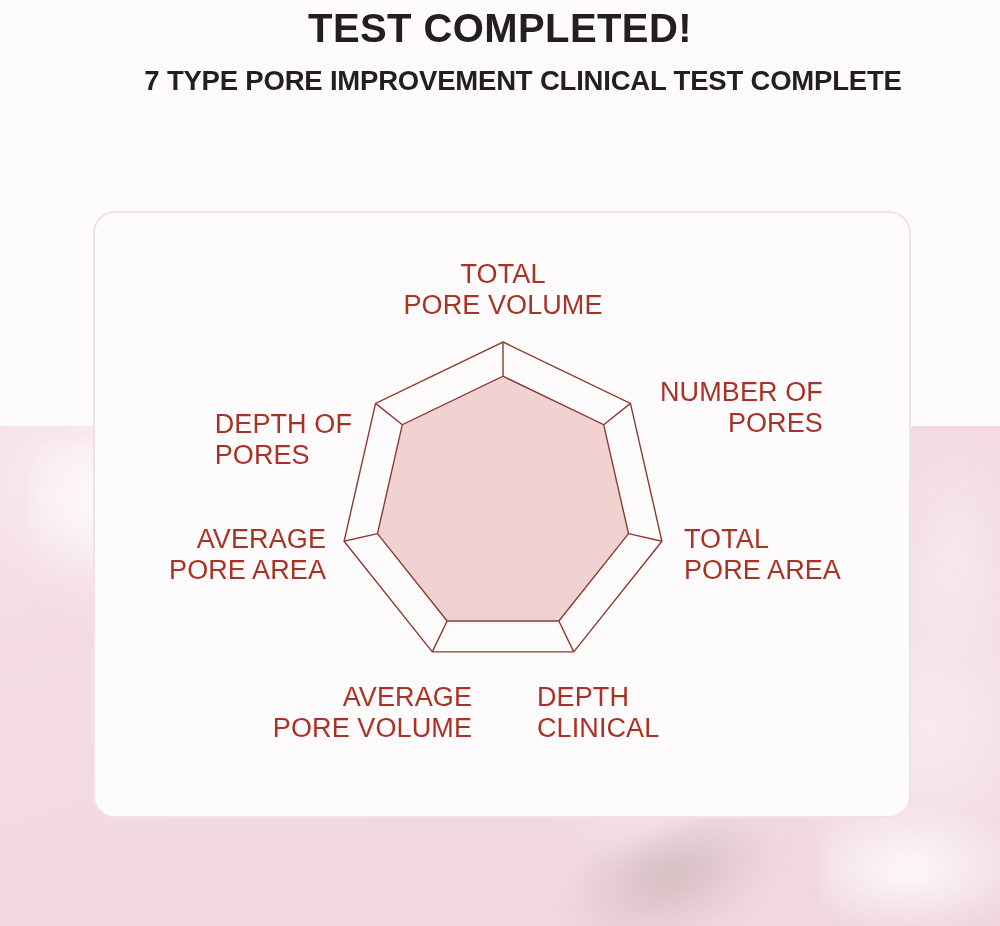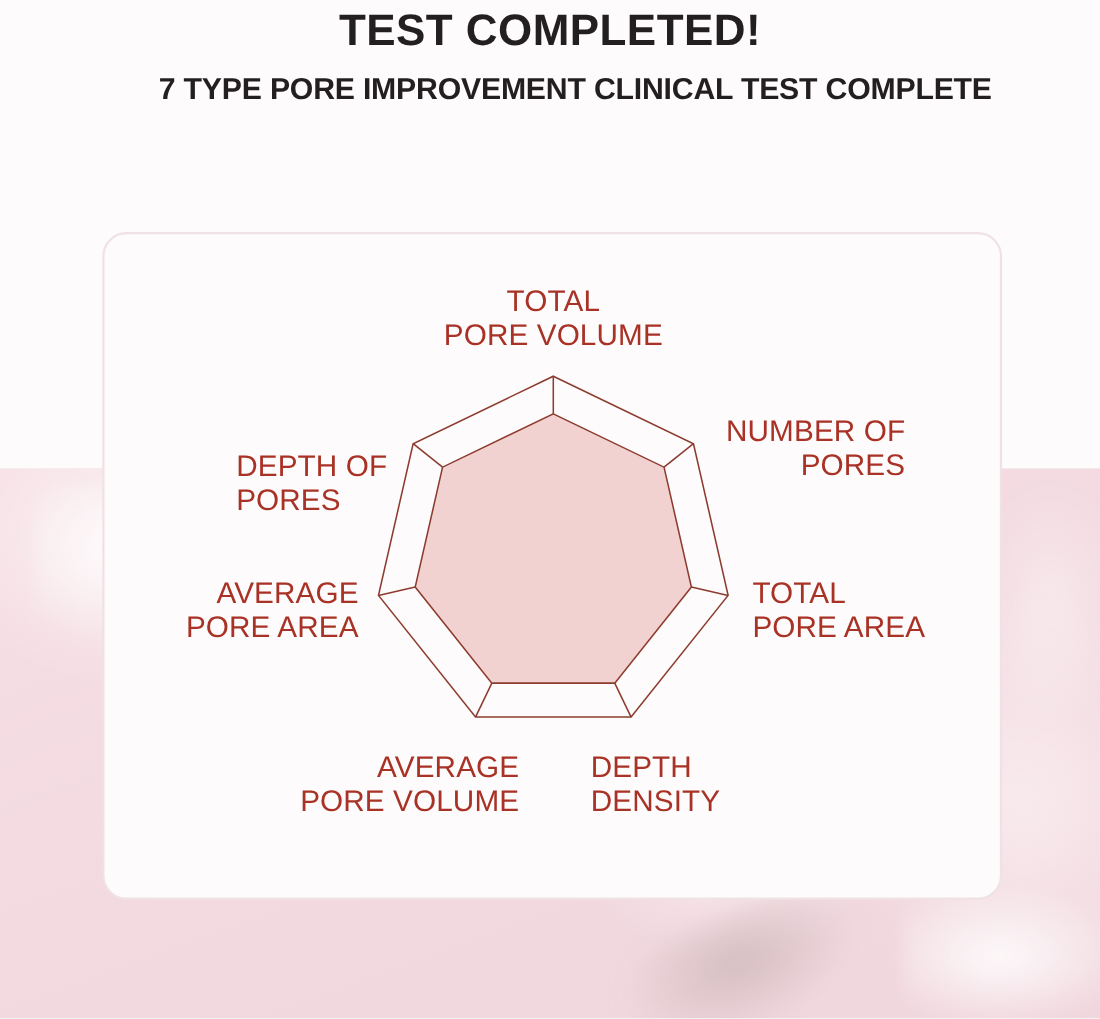--- a/index.html
+++ b/index.html
@@ -226,21 +226,21 @@
   <div class="axis-label al-1">
     <span class="ln">NUMBER OF</span>
     <span class="ln">PORES</span>
   </div>
   <div class="axis-label al-2">
     <span class="ln">TOTAL</span>
     <span class="ln">PORE AREA</span>
   </div>
   <div class="axis-label al-3">
     <span class="ln">DEPTH</span>
-    <span class="ln">DENSITY</span>
+    <span class="ln">CLINICAL</span>
   </div>
   <div class="axis-label al-4">
     <span class="ln">AVERAGE</span>
     <span class="ln">PORE VOLUME</span>
   </div>
   <div class="axis-label al-5">
     <span class="ln">AVERAGE</span>
     <span class="ln">PORE AREA</span>
   </div>
   <div class="axis-label al-6">

